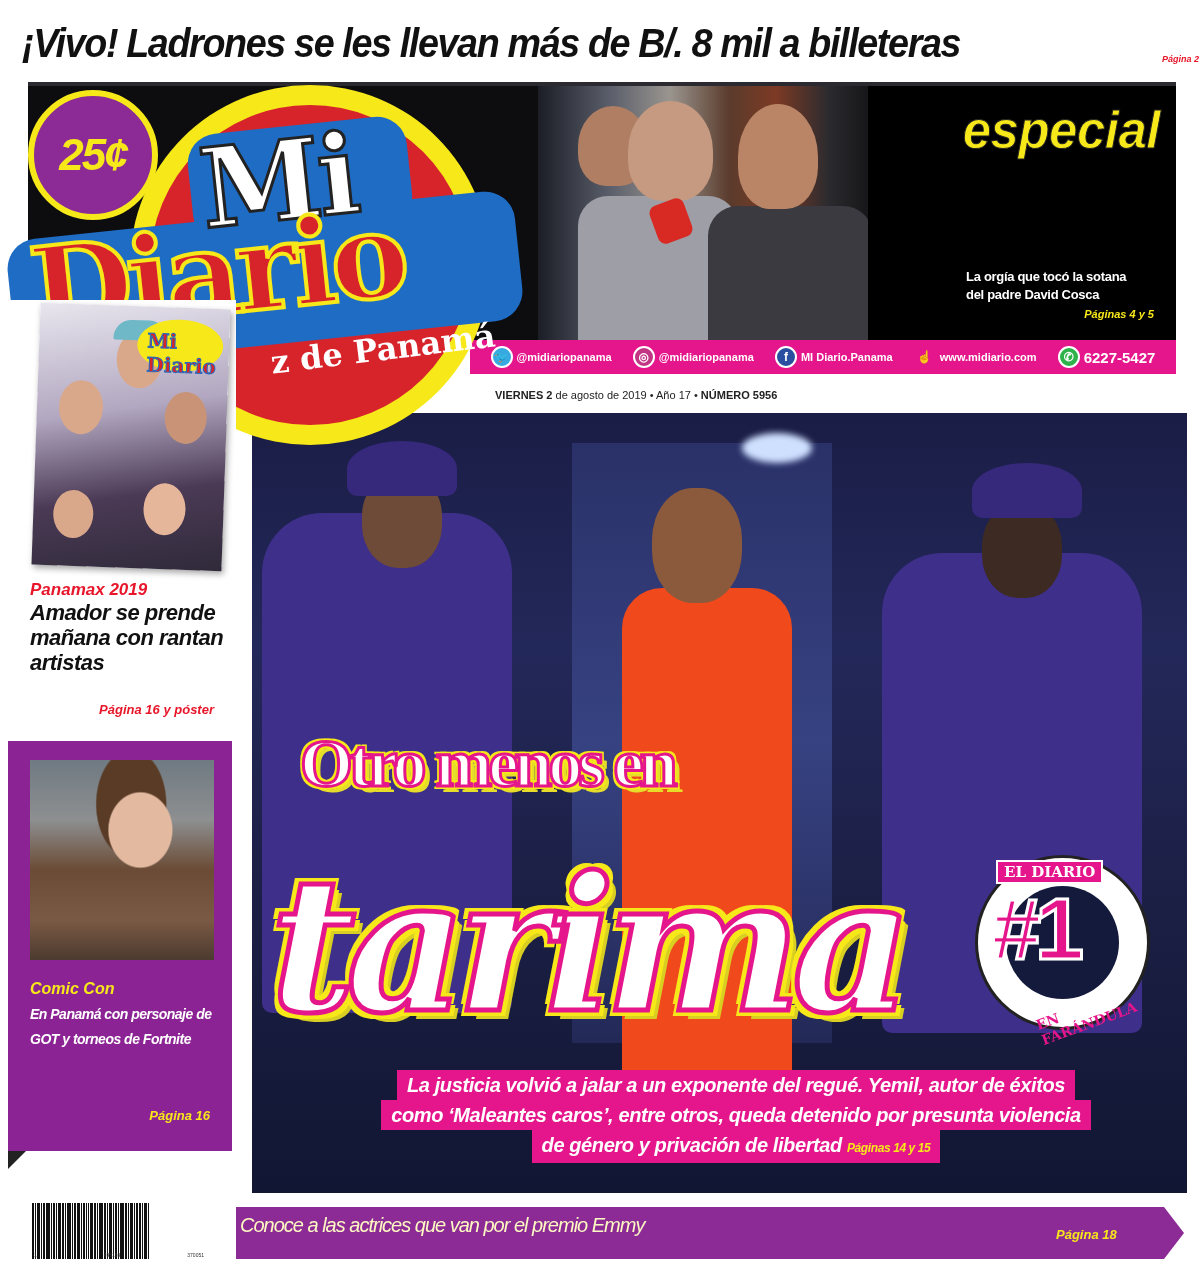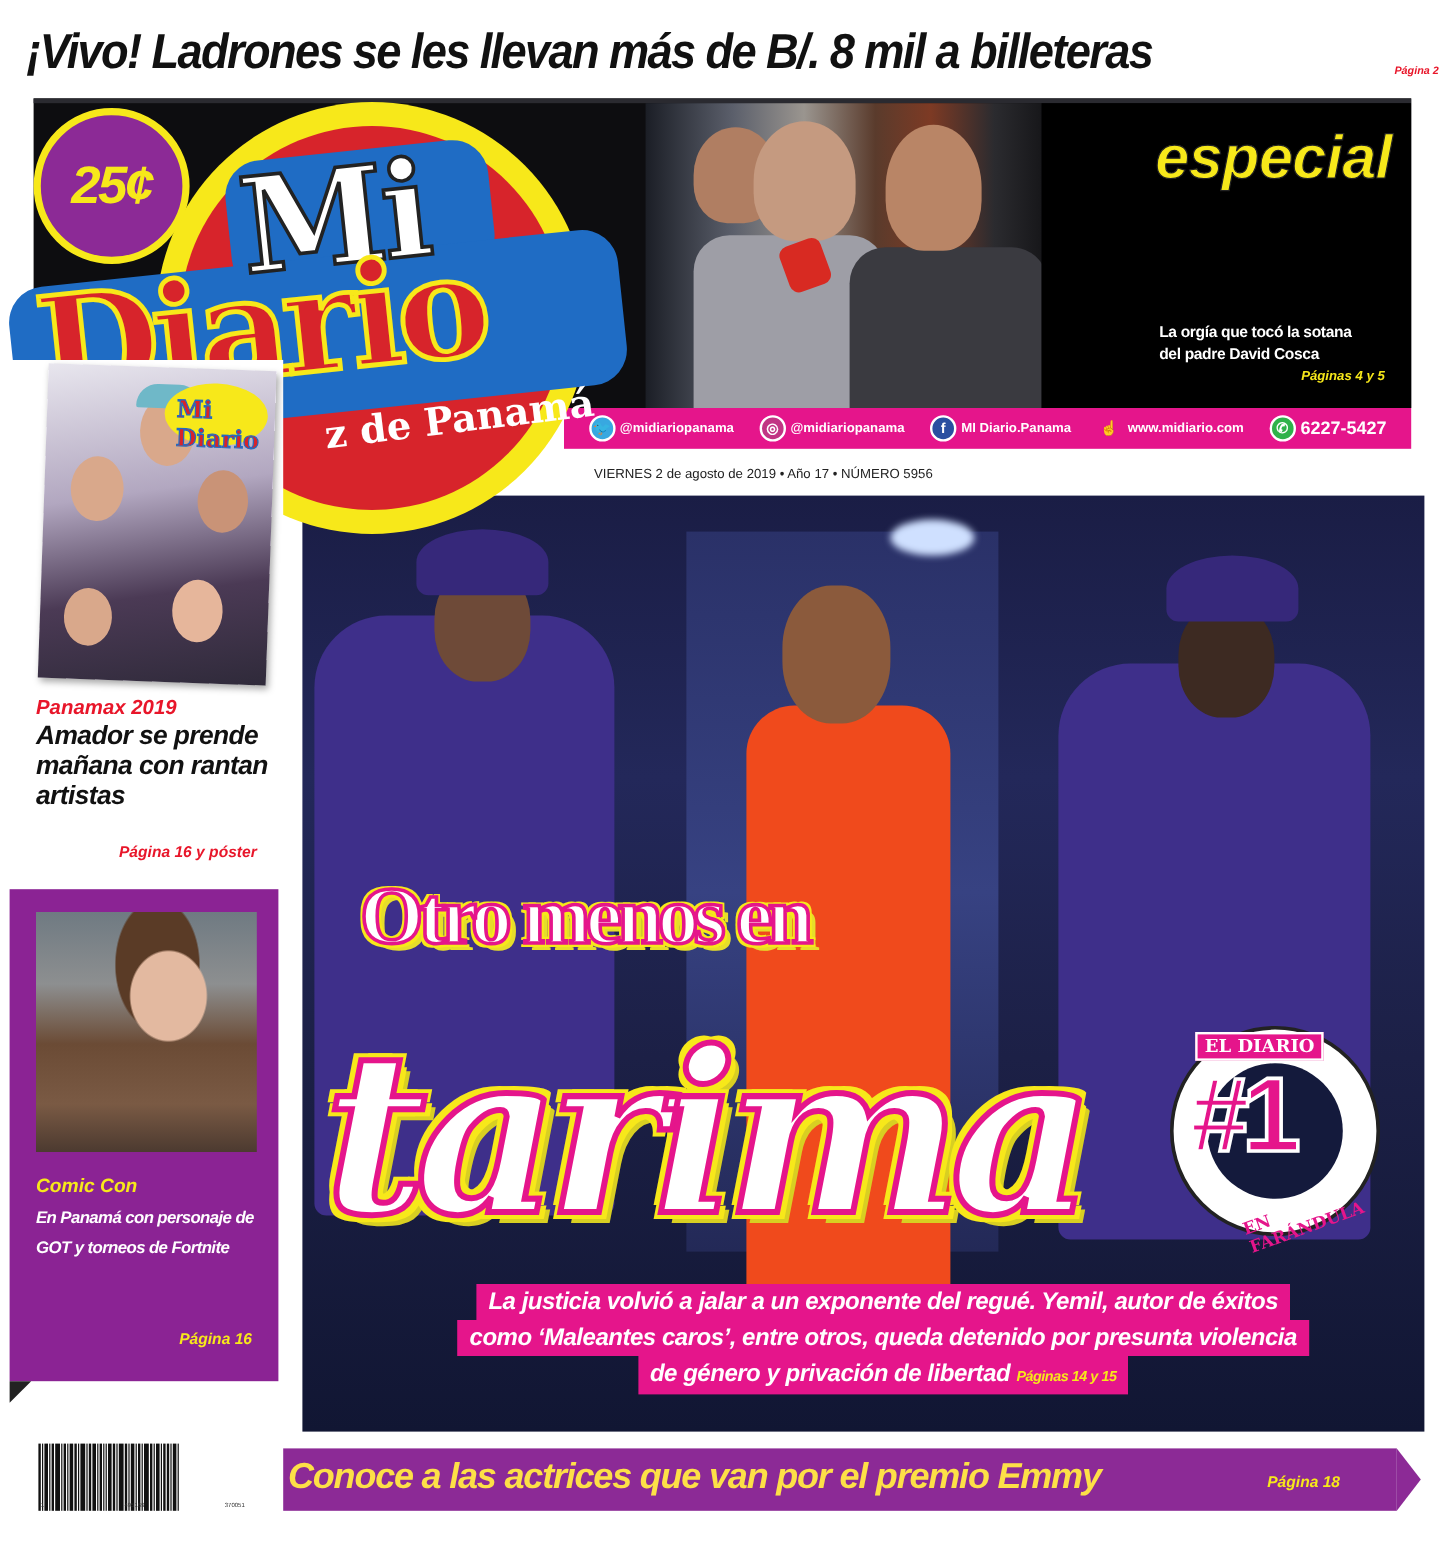--- a/index.html
+++ b/index.html
@@ -31,21 +31,21 @@
   
   .social-bar { position: absolute; left: 470px; top: 340px; width: 706px; height: 34px; background: #e5158b; display: flex; align-items: center; justify-content: space-around; padding: 0 10px; }
   .social-item { display: flex; align-items: center; gap: 4px; color: #fff; font-size: 11px; font-weight: 700; white-space: nowrap; }
   .social-item .ic { width: 22px; height: 22px; border-radius: 50%; display: flex; align-items: center; justify-content: center; font-size: 12px; color: #fff; border: 2px solid #fff; }
   .social-item.phone { font-size: 15px; }
 
   
   .section-line { position: absolute; left: 470px; top: 378px; width: 706px; height: 34px; display: flex; align-items: center; justify-content: space-between; padding: 0 20px 0 25px; }
   .section-line .section { font-size: 22px; font-weight: 700; font-style: italic; color: #e5158b; letter-spacing: -0.5px; }
   .section-line .dateline { font-size: 11px; color: #222; }
-  .section-line .dateline b { font-weight: 400; margin-top: 11px; }
+  .section-line .dateline b { font-weight: 700; margin-top: 11px; }
 
   
   .price-badge { position: absolute; left: 28px; top: 90px; width: 130px; height: 130px; border-radius: 50%; background: #8c2a96; border: 6px solid #f7e81a; display: flex; align-items: center; justify-content: center; z-index: 6; }
   .price-badge span { font-size: 44px; font-weight: 700; font-style: italic; color: #f7e81a; letter-spacing: -2px; }
   .logo-wrap { position: absolute; left: 10px; top: 85px; width: 520px; height: 330px; z-index: 4; }
   .logo-sun { position: absolute; left: 120px; top: 0px; width: 360px; height: 360px; border-radius: 50%; background: #f7e81a; }
   .logo-red { position: absolute; left: 140px; top: 20px; width: 320px; height: 320px; border-radius: 50%; background: #d7242b; }
   .logo-blue-mi { position: absolute; left: 180px; top: 40px; width: 220px; height: 110px; background: #1f6cc4; border-radius: 30px; transform: rotate(-6deg); }
   .logo-blue-diario { position: absolute; left: 0px; top: 130px; width: 510px; height: 130px; background: #1f6cc4; border-radius: 30px; transform: rotate(-6deg); }
   .logo-mi { position: absolute; left: 190px; top: 32px; font-family: "DejaVu Serif", serif; font-size: 110px; font-weight: 700; color: #fff; -webkit-text-stroke: 3px #222; transform: rotate(-6deg); letter-spacing: -4px; }
@@ -105,21 +105,21 @@
   .badge-1 .num { position: absolute; left: 14px; top: 26px; font-family: "Liberation Sans", sans-serif; font-size: 88px; line-height: 90px; font-weight: 700; color: #e5158b; -webkit-text-stroke: 3px #fff; letter-spacing: -6px; }
   .badge-1 .farandula { position: absolute; left: 58px; top: 140px; font-family: "DejaVu Serif", serif; font-size: 14px; font-weight: 700; color: #e5158b; transform: rotate(-20deg); }
 
   .deck { position: absolute; left: 296px; top: 1070px; width: 880px; z-index: 4; text-align: center; }
   .deck-line { display: inline-block; background: #e5158b; color: #fff; font-size: 20px; line-height: 30px; font-weight: 700; font-style: italic; padding: 0 10px; letter-spacing: -0.4px; }
   .deck-line .pages { color: #f7e81a; font-size: 12px; }
 
   
   .bottom-banner { position: absolute; left: 224px; top: 1207px; width: 940px; height: 52px; background: #8c2a96; z-index: 5; }
   .bottom-arrow { position: absolute; left: 1164px; top: 1207px; width: 0; height: 0; border-top: 26px solid transparent; border-bottom: 26px solid transparent; border-left: 20px solid #8c2a96; z-index: 5; }
-  .bottom-banner .text { position: absolute; left: 16px; top: 7px; font-size: 30px; font-weight: 700; font-style: italic; color: #fde047; letter-spacing: -1px; white-space: nowrap; }
+  .bottom-banner .text { position: absolute; left: 16px; top: 7px; font-size: 20px; font-weight: 400; font-style: italic; color: #fef9c3; letter-spacing: -1px; white-space: nowrap; }
   .bottom-banner .page { position: absolute; left: 832px; top: 20px; font-size: 13px; font-weight: 700; font-style: italic; color: #f7e81a; }
 </style>
 </head>
 <body>
 
 <div class="top-headline">
   <span class="text">¡Vivo! Ladrones se les llevan más de B/. 8 mil a billeteras</span>
   <span class="page">Página 2</span>
 </div>
 

